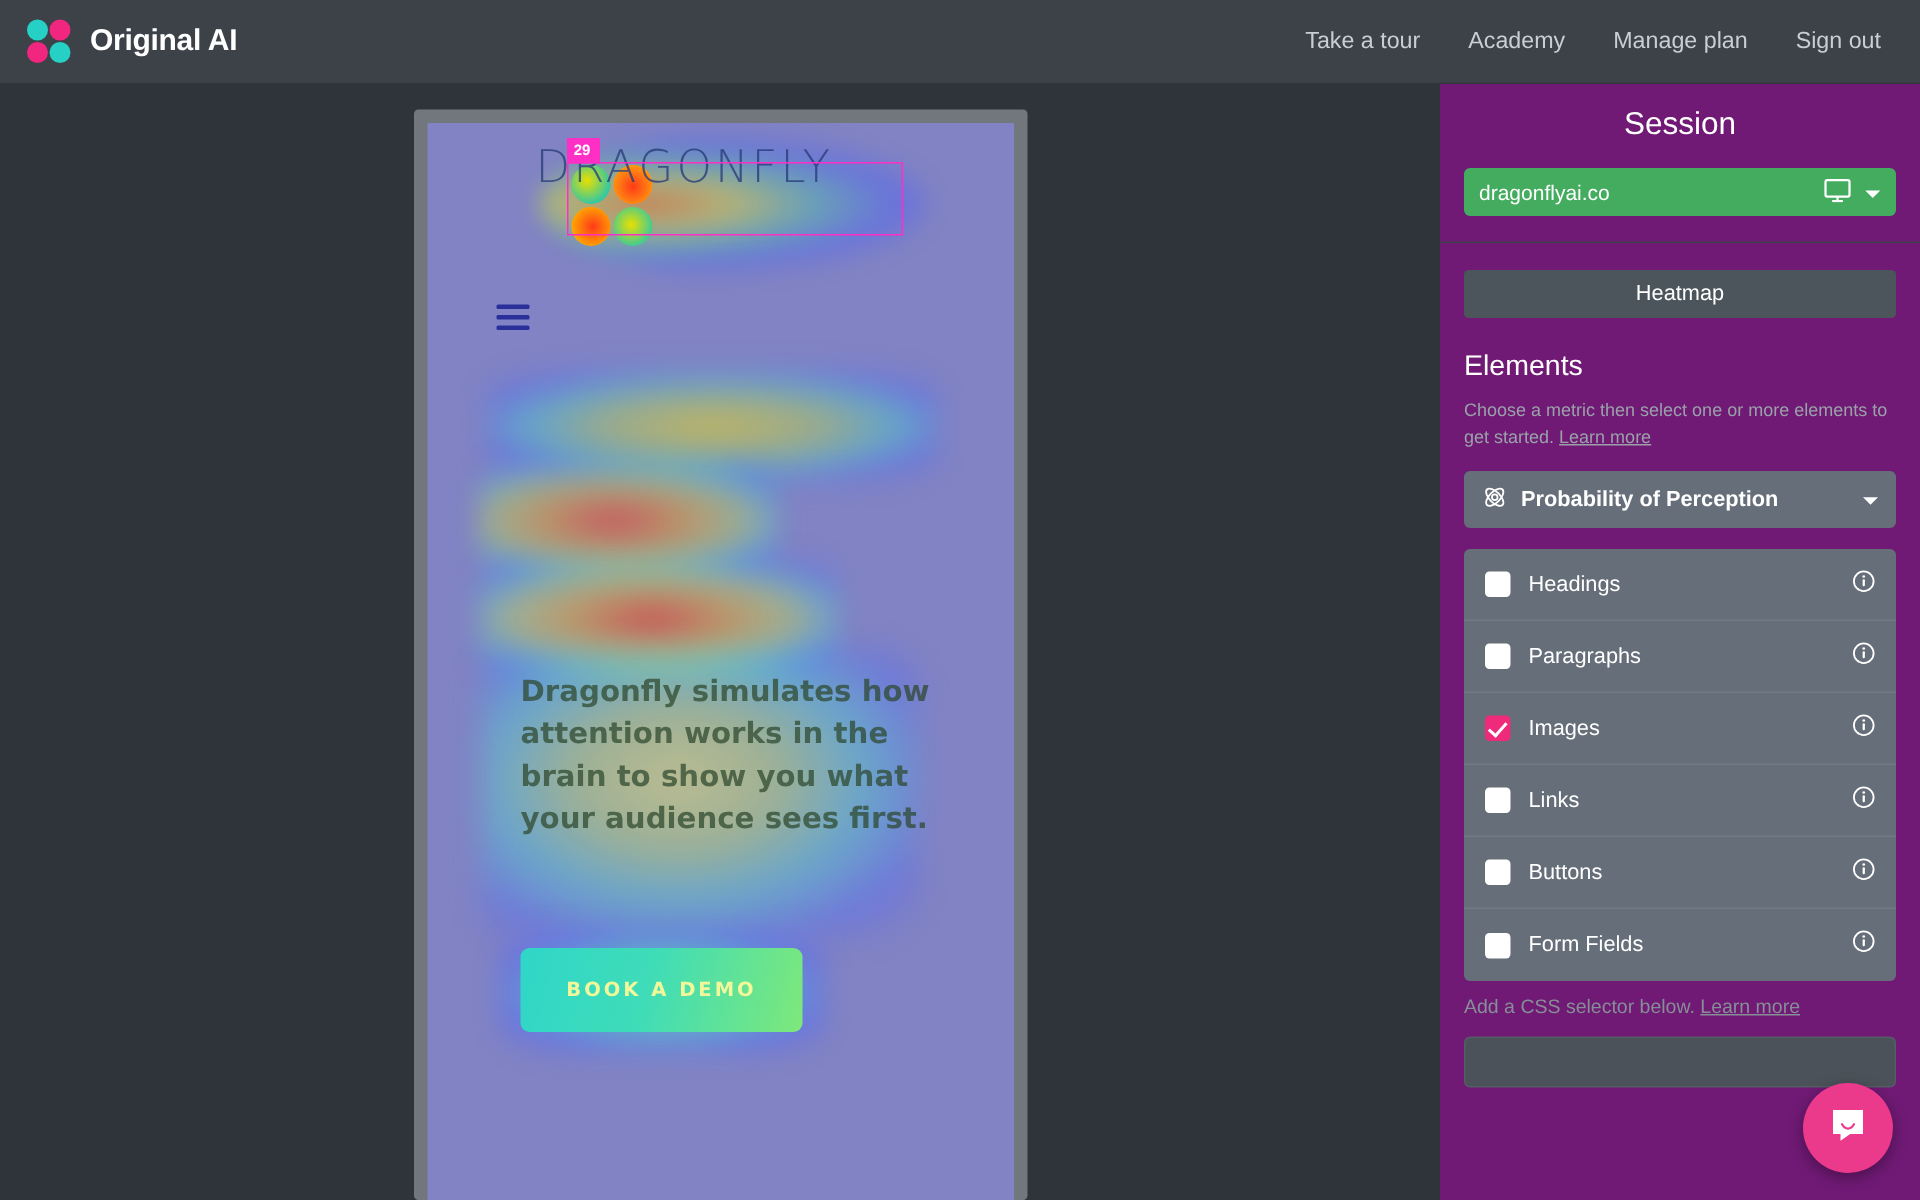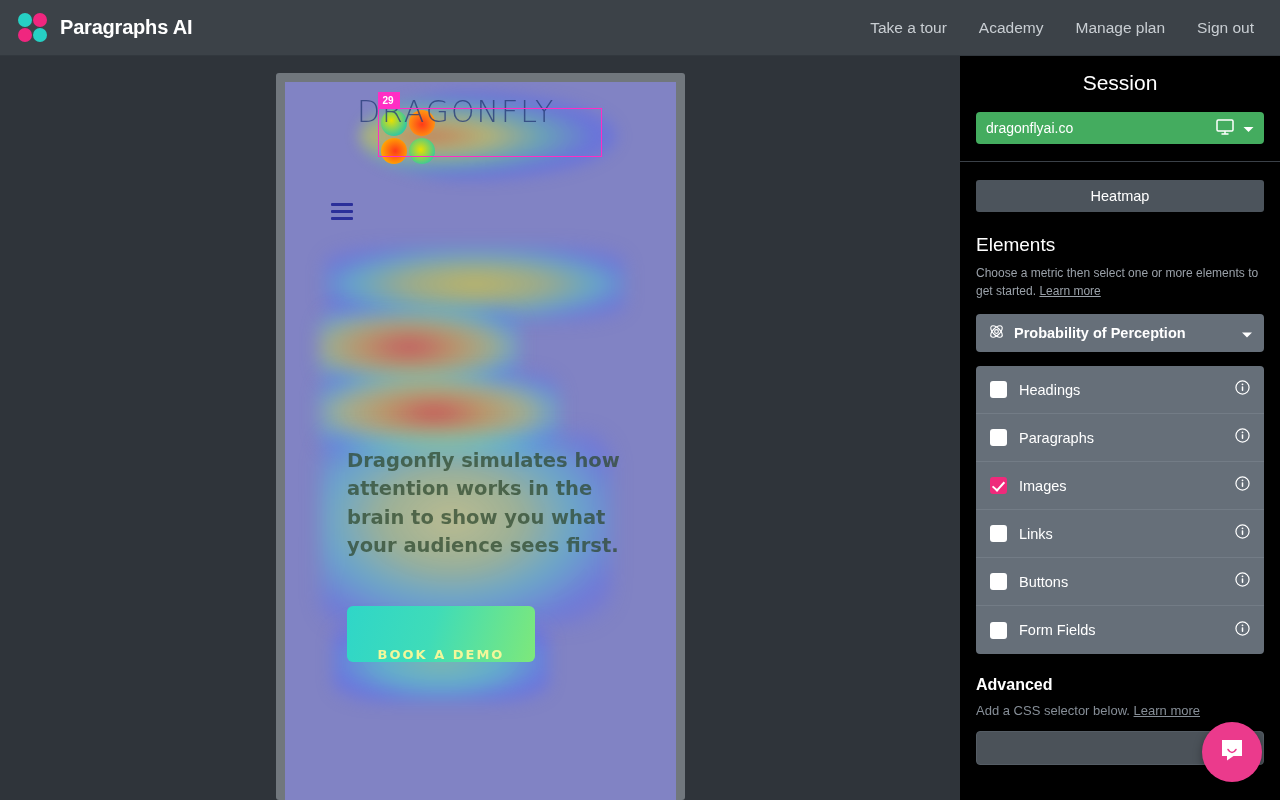--- a/index.html
+++ b/index.html
@@ -107,35 +107,35 @@
   
   .para {
     position: absolute; left: 62px; top: 365px; width: 280px;
     font-family: "DejaVu Sans", sans-serif;
     font-size: 19.5px; font-weight: bold; line-height: 1.45;
     color: rgba(45,70,45,0.72);
   }
 
   
   .demo-btn {
-    position: absolute; left: 62px; top: 524px; width: 188px; height: 56px;
+    position: absolute; left: 62px; top: 550px; width: 188px; height: 56px;
     border-radius: 6px;
     background: linear-gradient(105deg, #2fd6c8 0%, #3fdcb8 45%, #7ee87a 100%);
-    display: flex; align-items: flex-end; justify-content: center;
+    display: flex; align-items: center; justify-content: center;
   }
   .demo-btn span {
     font-family: "DejaVu Sans", sans-serif;
     font-size: 13px; font-weight: bold; letter-spacing: 2px;
     color: #f2f79a;
   }
 
   
   .sidebar {
     position: absolute; left: 960px; top: 56px; width: 320px; height: 744px;
-    background: #000000; overflow: hidden;
+    background: #701a75; overflow: hidden;
   }
   .session-title {
     text-align: center; color: #ffffff; font-size: 21px;
     padding-top: 15px; font-weight: normal;
   }
   .session-select {
     margin: 17px 16px 0 16px; height: 32px; border-radius: 4px;
     background: #44ac5f; display: flex; align-items: center;
     padding: 0 10px; color: #ffffff; font-size: 14px;
   }
@@ -212,21 +212,21 @@
 <body>
 
 <div class="topbar">
   <div class="brand">
     <div class="logo-mark">
       <i class="tl"></i>
         <i class="tr"></i>
         <i class="bl"></i>
         <i class="br"></i>
     </div>
-    <div class="brand-name">Paragraphs AI</div>
+    <div class="brand-name">Original AI</div>
   </div>
   <nav class="topnav">
     <a href="#">Take a tour</a>
     <a href="#">Academy</a>
     <a href="#">Manage plan</a>
     <a href="#">Sign out</a>
   </nav>
 </div>
 
 <div class="canvas">
@@ -400,21 +400,20 @@
         <svg width="15" height="15" viewBox="0 0 16 16">
             <circle cx="8" cy="8" r="7" stroke="#ffffff" stroke-width="1.3" fill="none"></circle>
             <circle cx="8" cy="4.6" r="0.95" fill="#ffffff"></circle>
             <rect x="7.2" y="6.6" width="1.6" height="5" rx="0.7" fill="#ffffff"></rect>
           </svg>
       </span>
     </div>
 
   </div>
 
-  <div class="advanced-title">Advanced</div>
   <div class="advanced-help">
     <span>Add a CSS selector below.</span>
     <a href="#">Learn more</a>
   </div>
   <div class="css-input"></div>
 
   <div class="chat-fab">
     <span>
       <svg width="28" height="28" viewBox="0 0 28 28" fill="none">
         <path d="M4 4h20v16h-8.5L9 24.5V20H4V4z" fill="#ffffff"></path>

